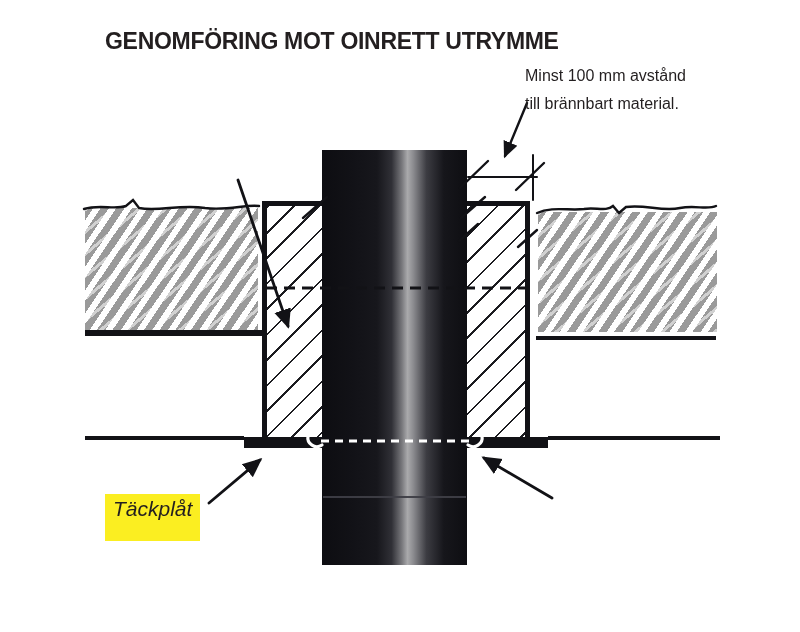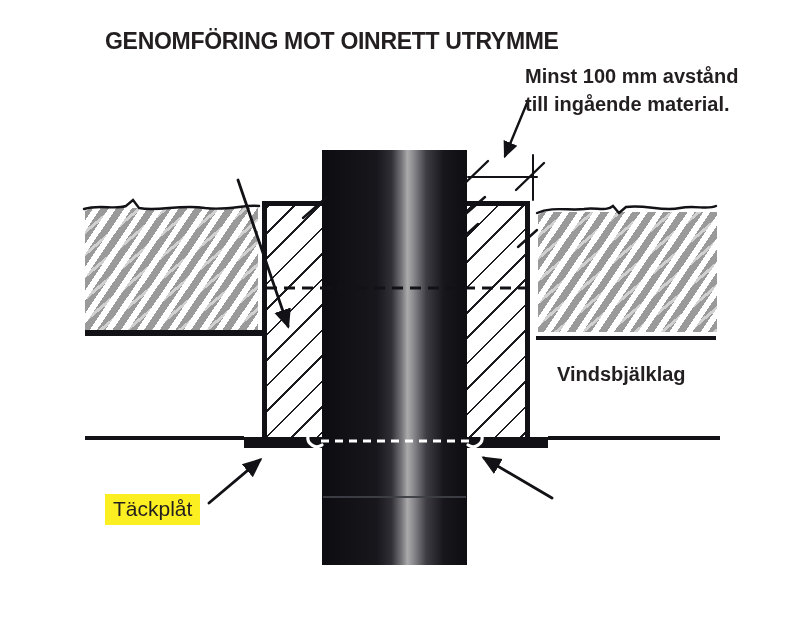--- a/index.html
+++ b/index.html
@@ -8,28 +8,28 @@
   html,body{margin:0;padding:0;background:#fff;}
   #scene{
     position:relative; width:800px; height:632px; background:#fff; overflow:hidden;
     font-family:"Liberation Sans","DejaVu Sans",sans-serif; color:var(--text,#231f20);
   }
   .abs{position:absolute;}
   
   .title{
     left:57px; top:28px; font-size:23px; font-weight:600; letter-spacing:-0.3px; white-space:nowrap;margin-left:48px;
   }
-  .lbl{font-size:20px; line-height:28px; white-space:nowrap;font-weight:bold;}
+  .lbl{font-size:16px; line-height:28px; white-space:nowrap;}
   .lbl-insulation{left:26px; top:108px;}
   .lbl-clearance{left:525px; top:62px;}
   .lbl-joist{left:557px; top:360px;}
   .lbl-silicone{left:559px; top:496px;}
   .hl{
     left:105px; top:494px; background:var(--highlight,#fbee21);
-    padding:2px 8px 4px 8px; font-size:21px; line-height:25px;
+    padding:2px 8px 20px 8px; font-size:21px; line-height:25px;font-style:italic;
   }
   
   .joist{
     background:
       repeating-linear-gradient(140deg, rgba(255,255,255,.55) 0 3px, rgba(255,255,255,0) 3px 17px),
       repeating-linear-gradient(124deg, var(--joist-hatch,#9a9a9a) 0 7px, #fff 7px 13px);
   }
   .joist-left{left:85px; top:208px; width:173px; height:124px;}
   .joist-right{left:538px; top:212px; width:179px; height:120px;}
   .bar{background:var(--line,#121216);}
@@ -111,22 +111,21 @@
     <path class="ink w28 arrow" d="M238,180 L288,326"></path>
     <path class="ink w28 arrow" d="M209,503 L260,460"></path>
     <path class="ink w28 arrow" d="M552,498 L484,458"></path>
   </svg>
 
   <div class="abs title">GENOMFÖRING MOT OINRETT UTRYMME</div>
 
 
   <div class="abs lbl lbl-clearance">
     <span>Minst 100 mm avstånd</span><br>
-    <span>till ingående material.</span>
+    <span>till brännbart material.</span>
   </div>
 
-  <div class="abs lbl lbl-joist">Vindsbjälklag</div>
 
   <div class="abs hl">
     <span>Täckplåt</span>
   </div>
 
 </div>
 
 </body></html>

